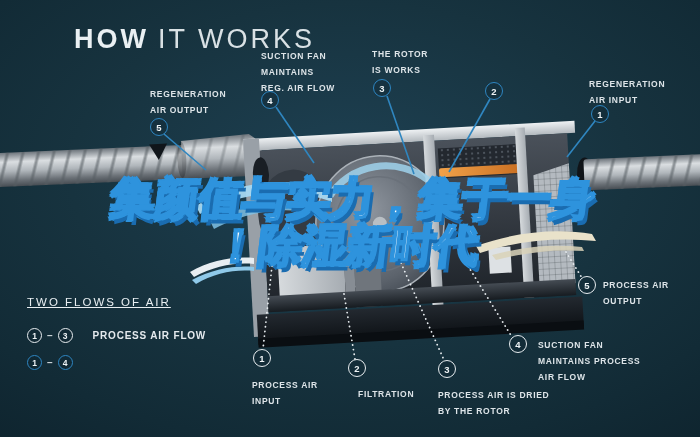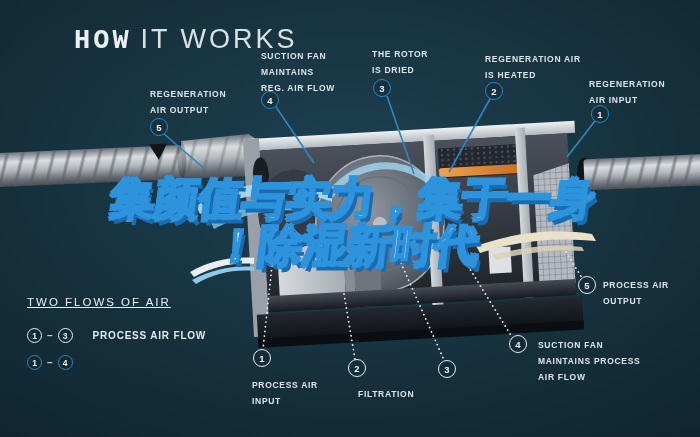--- a/index.html
+++ b/index.html
@@ -4,21 +4,21 @@
 <style>
   html,body{margin:0;padding:0;background:#0c1f29;}
   #stage{
     position:relative;width:700px;height:437px;overflow:hidden;
     background:radial-gradient(ellipse 620px 380px at 50% 40%, #1e4153 0%, #17333f 45%, #122b36 72%, #0d212b 100%);
     font-family:"Liberation Sans", sans-serif;
   }
   .abs{position:absolute;}
   
   #page-title{left:74px;top:24px;font-size:27px;letter-spacing:3px;color:#eaf0f3;z-index:6;white-space:nowrap;}
-  #page-title .t-bold{font-weight:700;font-family:Liberation Mono, monospace;}
+  #page-title .t-bold{font-weight:700;}
   #page-title .t-light{font-weight:400;opacity:.92;margin-left:9px;}
   
   .callout-label{
     font-size:8.5px;font-weight:700;letter-spacing:.7px;line-height:16px;
     color:#dde4e8;white-space:pre-line;z-index:6;
   }
   
   .num-circle{
     width:18px;height:18px;border-radius:50%;box-sizing:border-box;
     display:flex;align-items:center;justify-content:center;
@@ -174,28 +174,26 @@
     <div class="hl1">集颜值与实力，集于一身</div>
     <div class="hl2">！除湿新时代</div>
   </div>
 
   <div class="abs callout-label" style="left:589px;top:76px">REGENERATION
 AIR INPUT</div>
   <div class="abs num-circle regen" style="left:591px;top:105px">
       <span>1</span>
     </div>
 
-  <div class="abs callout-label" style="left:485px;top:51px">REGENERATION AIR
-IS HEATED</div>
   <div class="abs num-circle regen" style="left:485px;top:82px">
       <span>2</span>
     </div>
 
   <div class="abs callout-label" style="left:372px;top:46px">THE ROTOR
-IS DRIED</div>
+IS WORKS</div>
   <div class="abs num-circle regen" style="left:373px;top:79px">
       <span>3</span>
     </div>
 
   <div class="abs callout-label" style="left:261px;top:48px">SUCTION FAN
 MAINTAINS
 REG. AIR FLOW</div>
   <div class="abs num-circle regen" style="left:261px;top:91px">
       <span>4</span>
     </div>
@@ -213,20 +211,22 @@
 INPUT</div>
 
   <div class="abs num-circle process" style="left:348px;top:359px">
       <span>2</span>
     </div>
   <div class="abs callout-label" style="left:358px;top:386px">FILTRATION</div>
 
   <div class="abs num-circle process" style="left:438px;top:360px">
       <span>3</span>
     </div>
+  <div class="abs callout-label" style="left:438px;top:387px">PROCESS AIR IS DRIED
+BY THE ROTOR</div>
 
   <div class="abs num-circle process" style="left:509px;top:335px">
       <span>4</span>
     </div>
   <div class="abs callout-label" style="left:538px;top:337px">SUCTION FAN
 MAINTAINS PROCESS
 AIR FLOW</div>
 
   <div class="abs num-circle process" style="left:578px;top:276px">
       <span>5</span>

